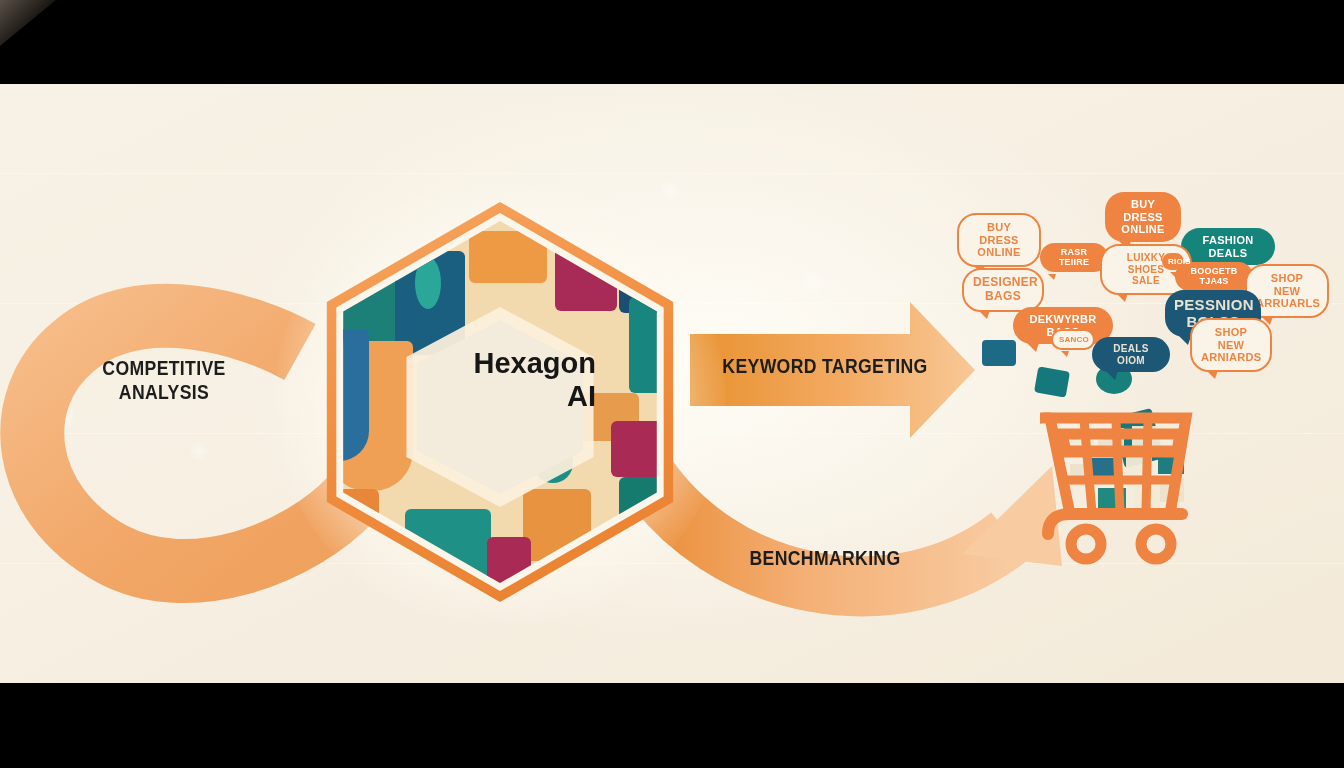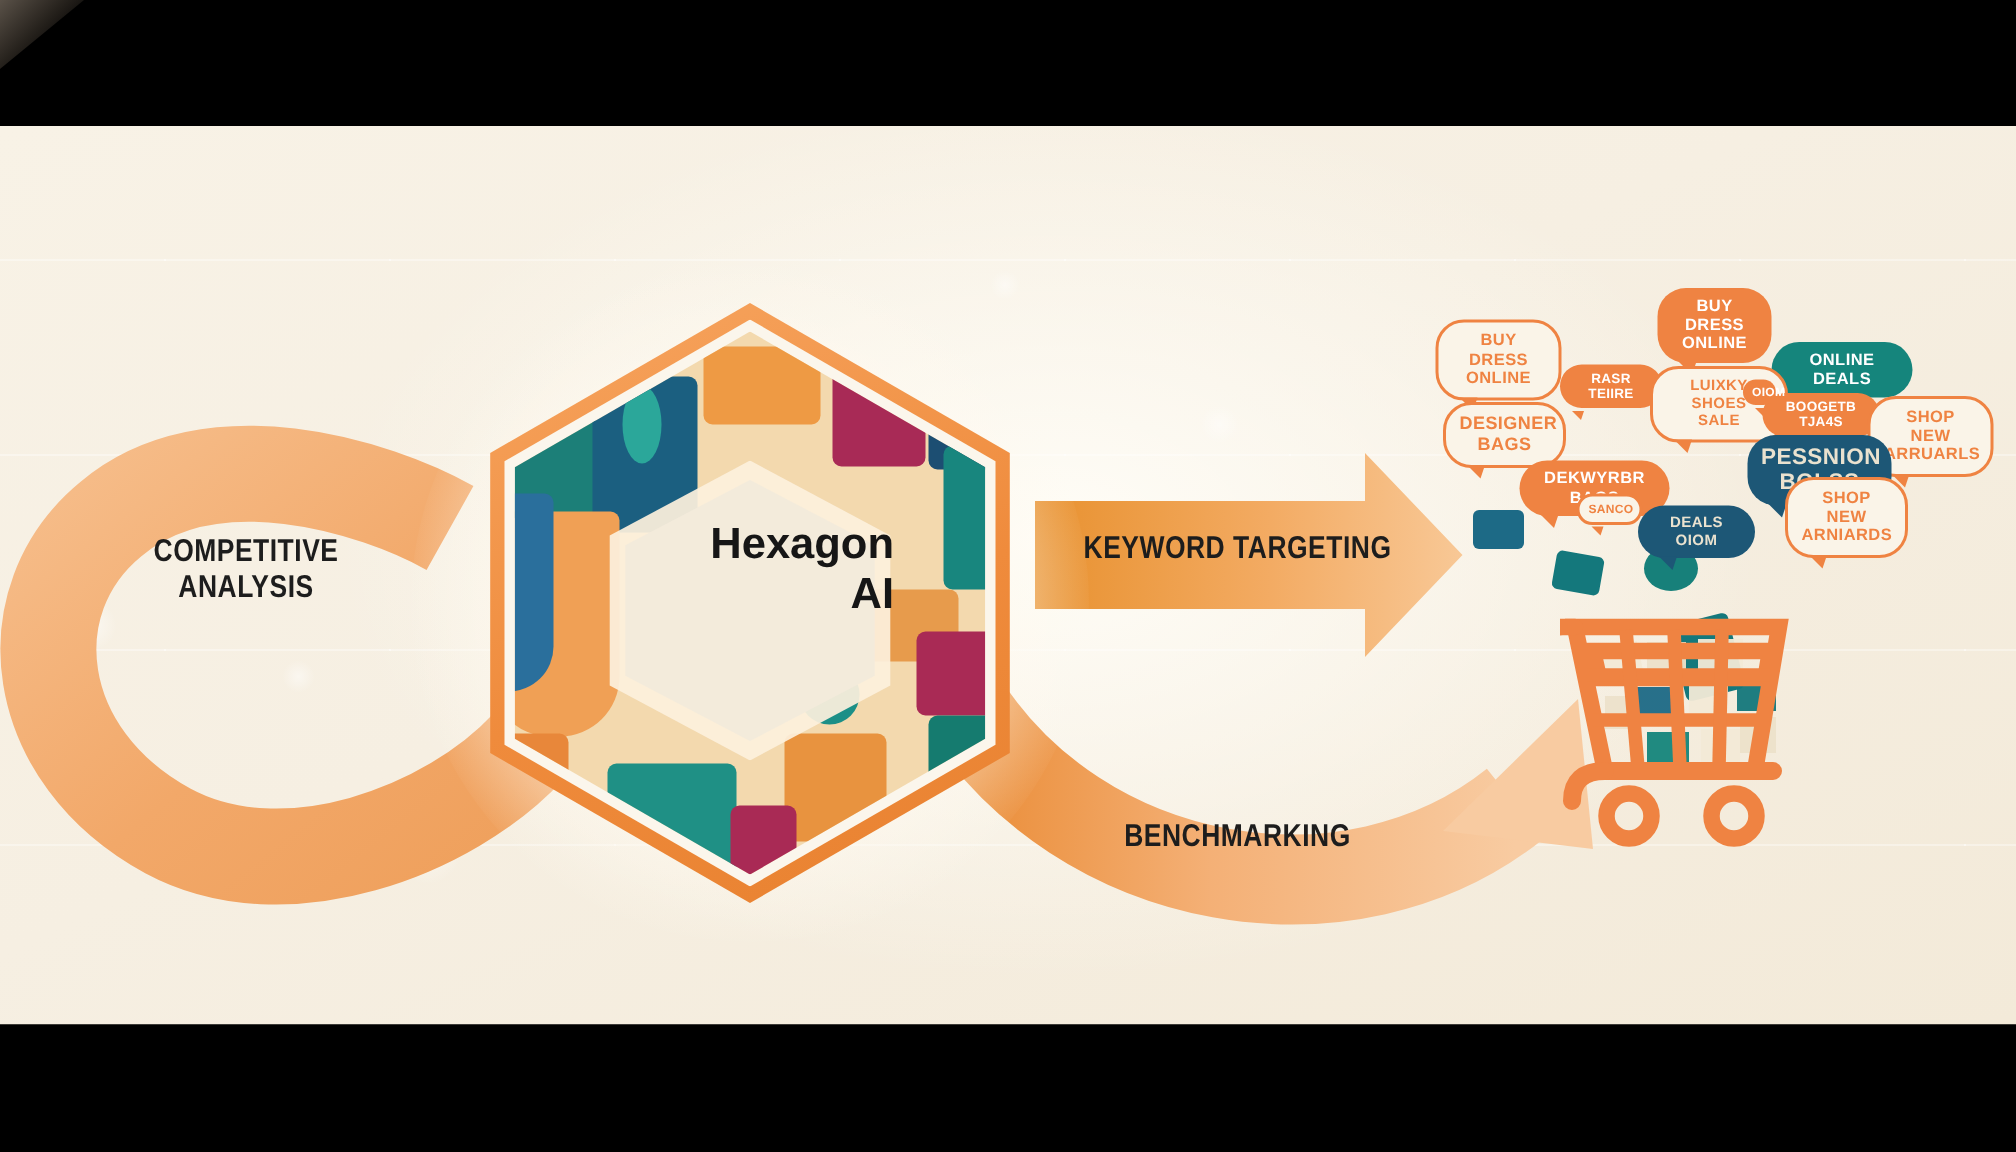--- a/index.html
+++ b/index.html
@@ -245,35 +245,35 @@
         <circle cx="116" cy="142" r="15" fill="none" stroke="#ef8342" stroke-width="11"></circle>
       </g>
     </svg>
 
     <div id="bubble-cloud">
         <div class="bubble outline" style="left: 957px; top: 129px; width: 84px; font-size: 11px;">BUY DRESS
 ONLINE</div>
         <div class="bubble fill-orange tiny" style="left: 1040px; top: 159px; width: 68px; font-size: 9px;">RASR TEIIRE</div>
         <div class="bubble fill-orange" style="left: 1105px; top: 108px; width: 76px; font-size: 11px;">BUY DRESS
 ONLINE</div>
-        <div class="bubble fill-teal" style="left: 1181px; top: 144px; width: 94px; font-size: 11px;">ONLINE DEALS</div>
+        <div class="bubble fill-teal" style="left: 1181px; top: 144px; width: 94px; font-size: 11px;">FASHION DEALS</div>
         <div class="bubble outline" style="left: 962px; top: 184px; width: 82px; font-size: 12px;">DESIGNER
 BAGS</div>
         <div class="bubble outline" style="left: 1100px; top: 160px; width: 92px; font-size: 10px;">LUIXKY SHOES
 SALE</div>
         <div class="bubble fill-orange tiny" style="left: 1175px; top: 178px; width: 78px; font-size: 9px;">BOOGETB TJA4S</div>
         <div class="bubble outline" style="left: 1245px; top: 180px; width: 84px; font-size: 11px;">SHOP NEW
 ARRUARLS</div>
         <div class="bubble fill-orange" style="left: 1013px; top: 223px; width: 100px; font-size: 11px;">DEKWYRBR BAGS</div>
         <div class="bubble fill-navy" style="left: 1165px; top: 206px; width: 96px; font-size: 15px;">PESSNION BOLSS</div>
         <div class="bubble outline" style="left: 1190px; top: 234px; width: 82px; font-size: 11px;">SHOP NEW
 ARNIARDS</div>
         <div class="bubble outline tiny" style="left: 1051px; top: 245px; width: 44px; font-size: 8px;">SANCO</div>
         <div class="bubble fill-navy" style="left: 1092px; top: 253px; width: 78px; font-size: 10px;">DEALS OIOM</div>
-        <div class="bubble fill-orange tiny" style="left: 1162px; top: 169px; width: 22px; font-size: 8px;">OIOM</div>
+        <div class="bubble fill-orange tiny" style="left: 1162px; top: 169px; width: 22px; font-size: 8px;">RIOIS</div>
       </div>
 
   </div>
 
   <div class="bar top"></div>
   <div class="bar bottom"></div>
   <div class="corner-glint"></div>
 </div>
 
 </body></html>

